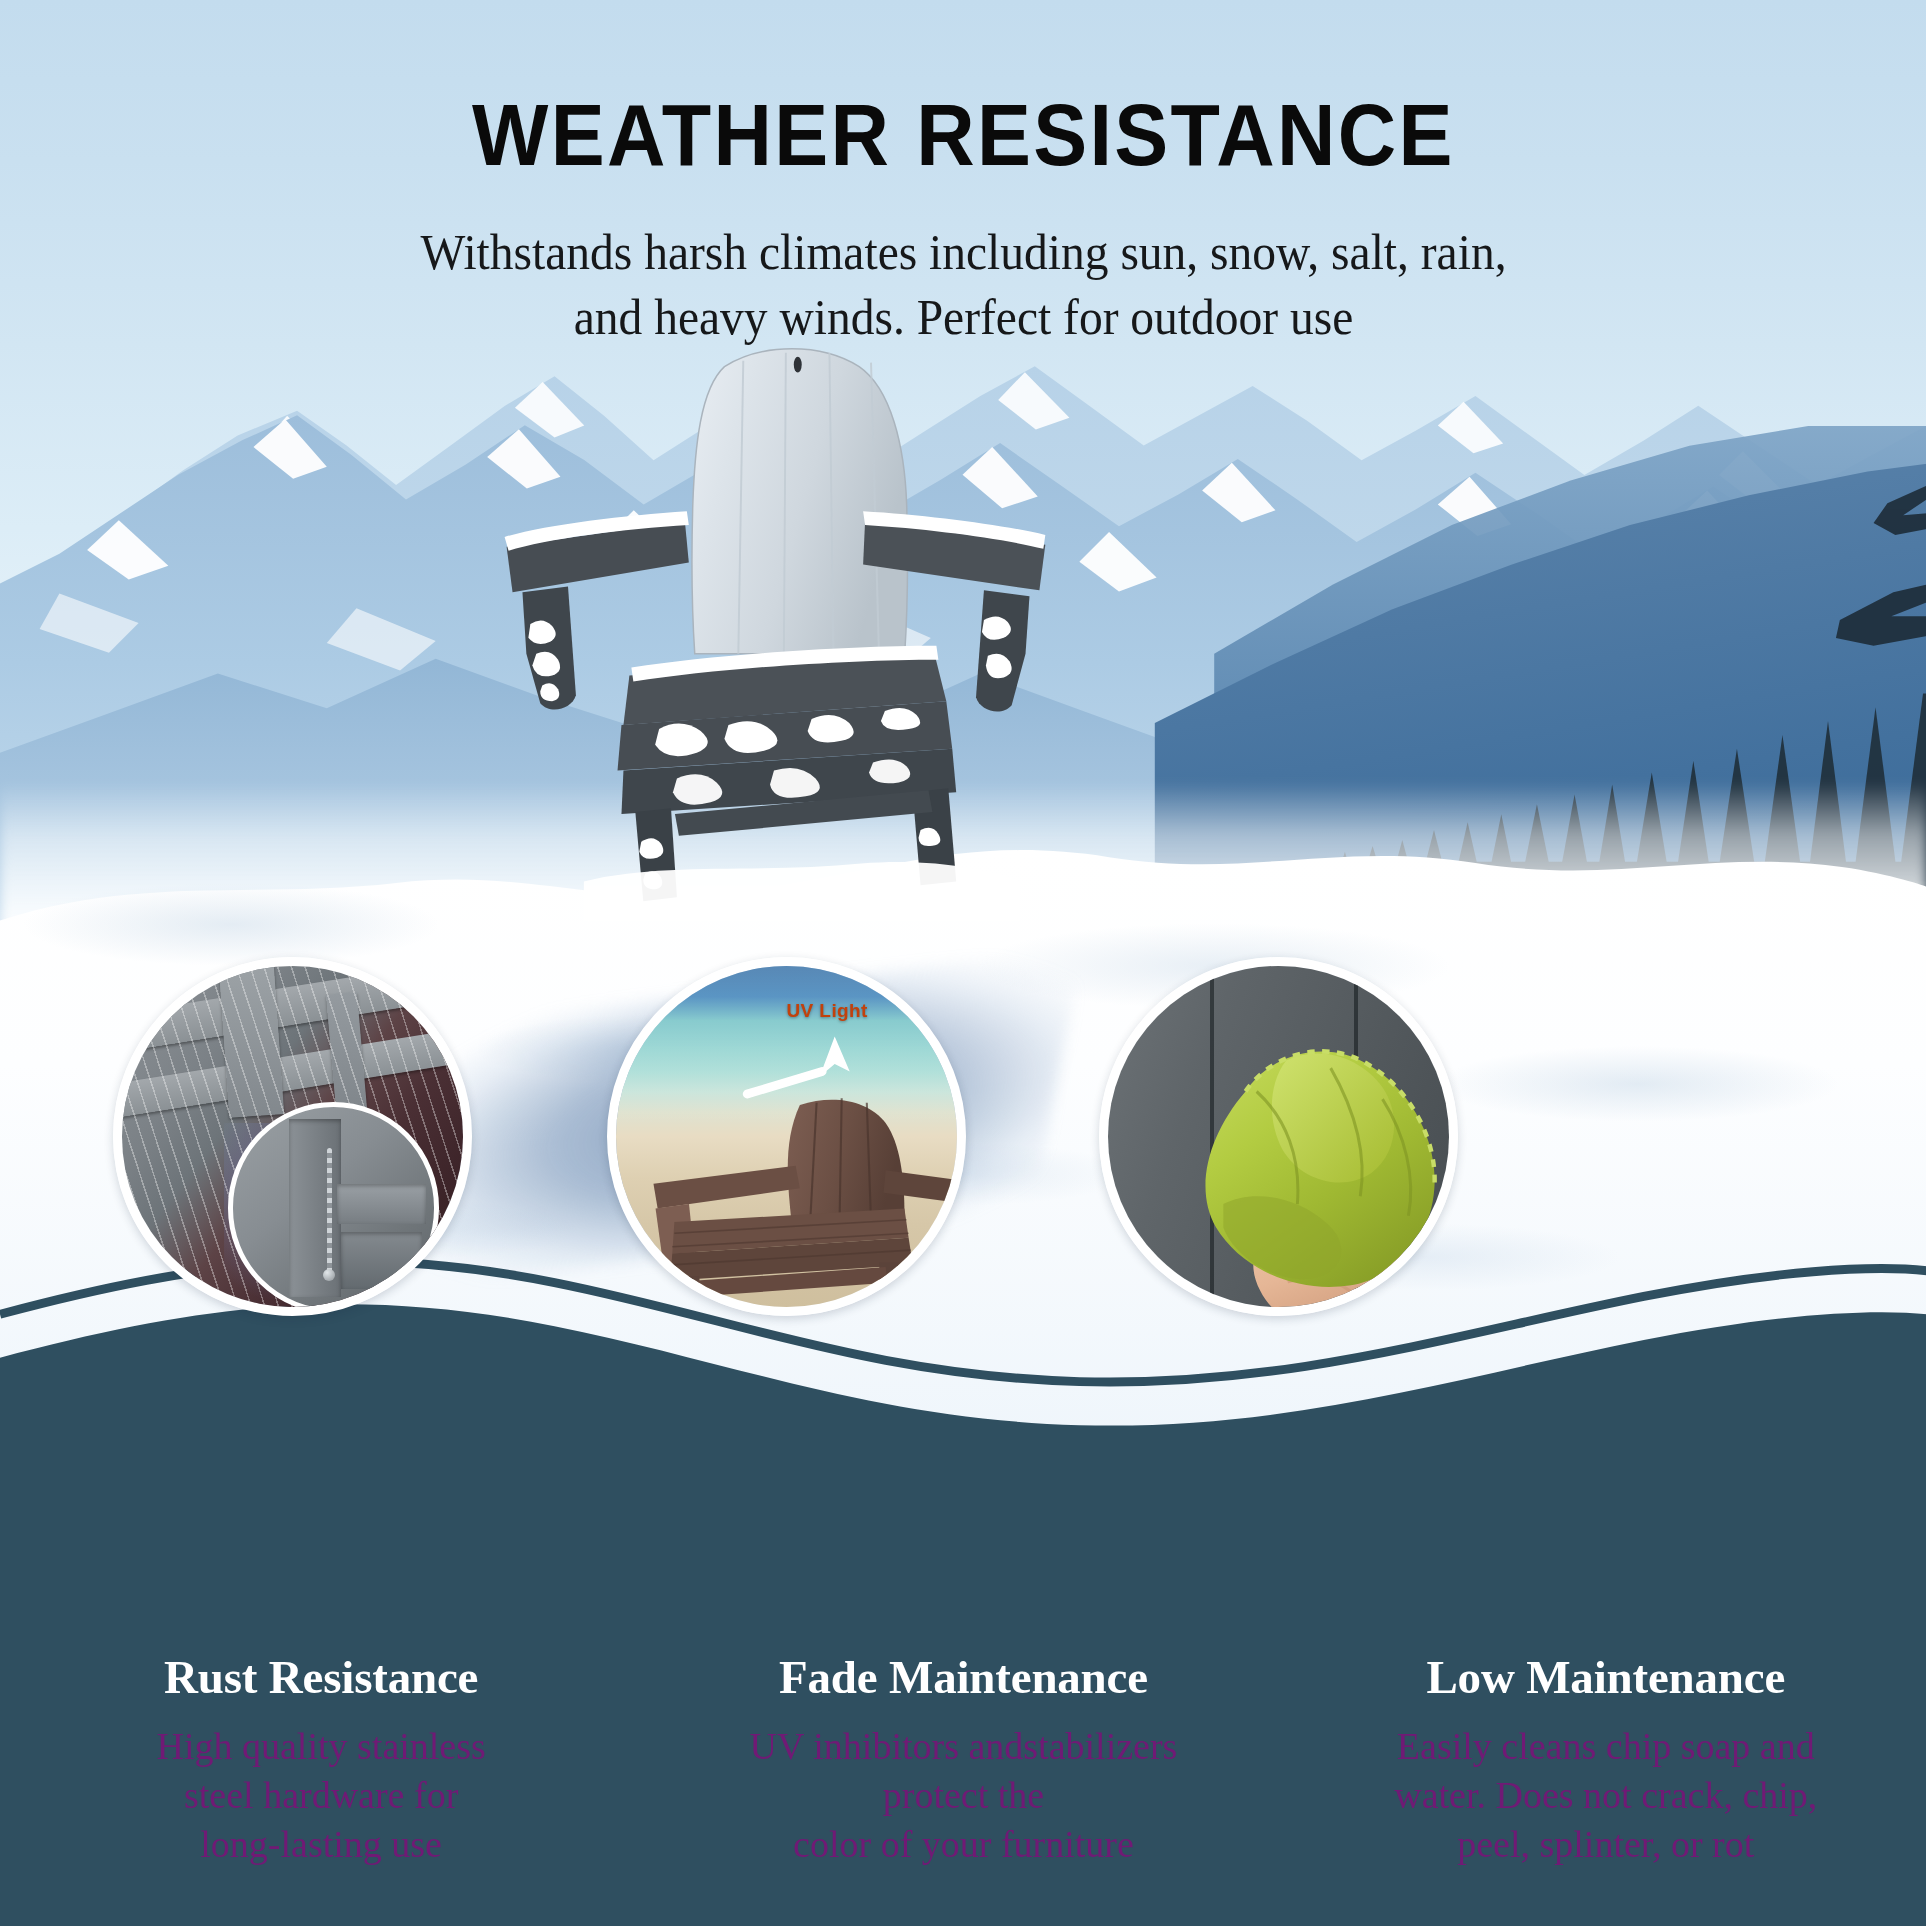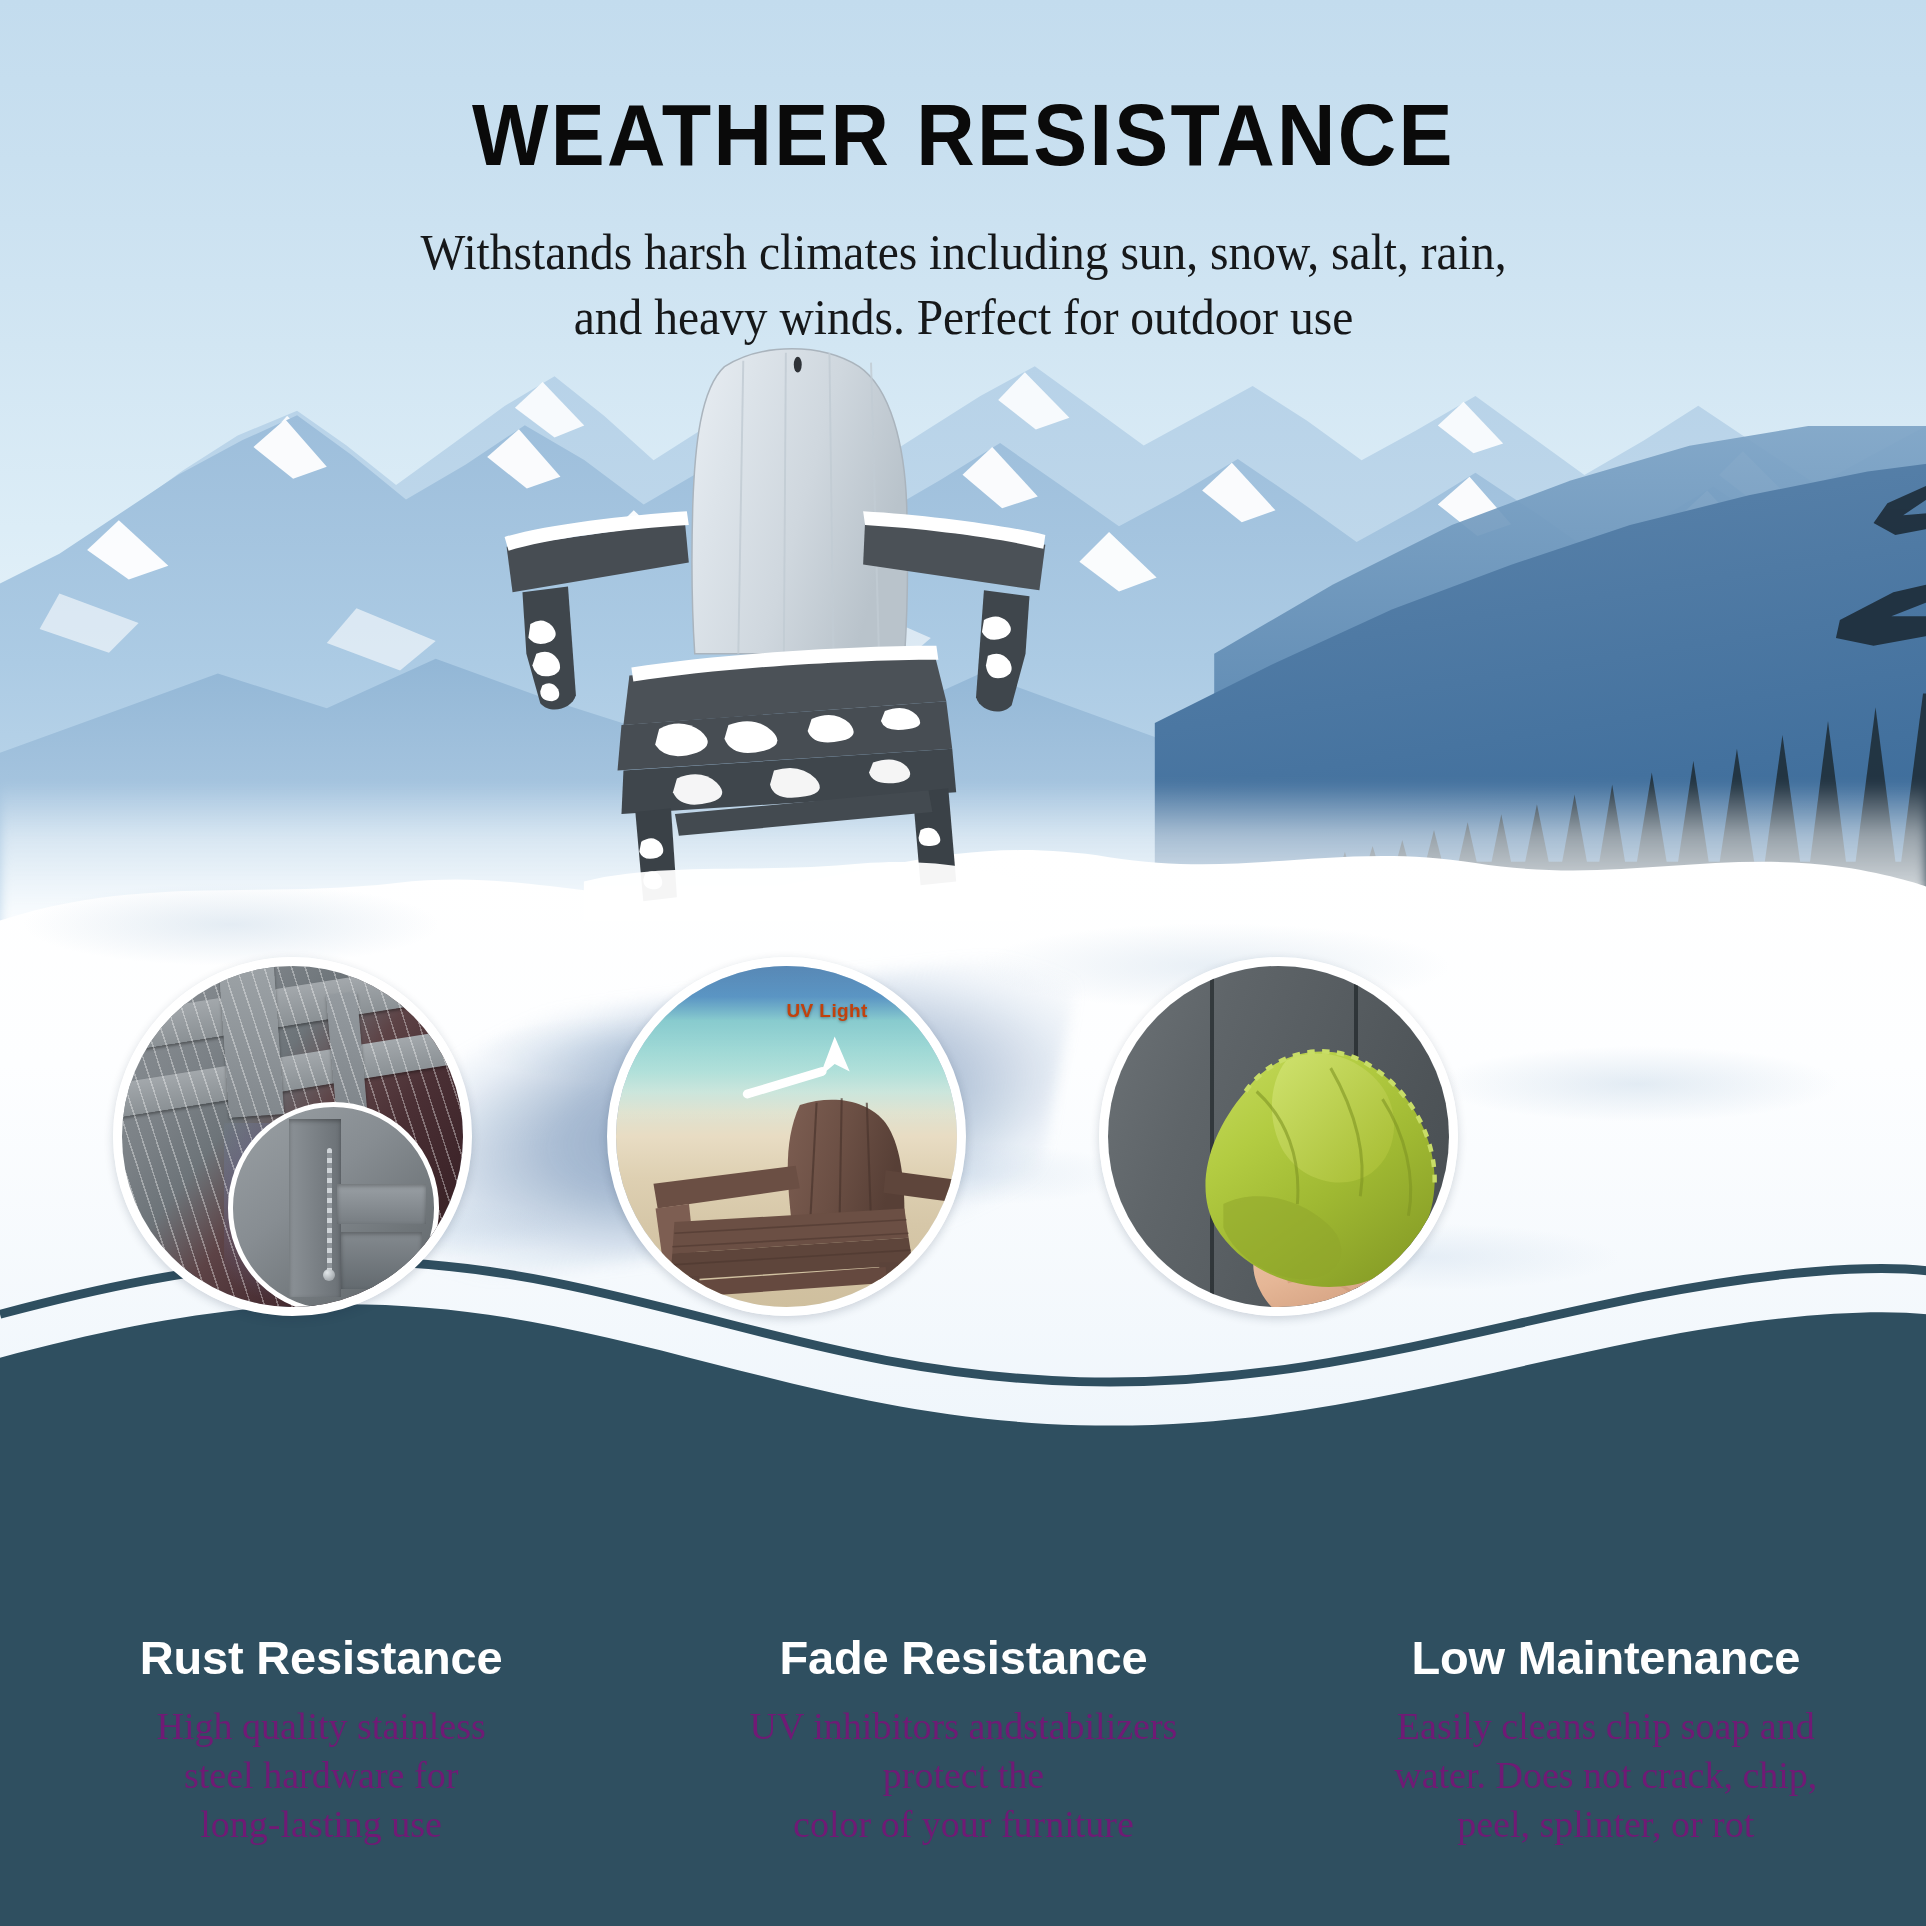--- a/index.html
+++ b/index.html
@@ -174,23 +174,23 @@
   .hand { position:absolute; left:40%; top:58%; width:48%; height:50%; z-index:2; }
   .hand svg { width:100%; height:100%; display:block; }
 
   
   .features {
     position:absolute; left:0; top:1632px; width:1927px; z-index:38;
     display:flex;
   }
   .feature { width:33.333%; text-align:center; padding:0 26px; }
   .f-title {
-    font-family:Liberation Sans, sans-serif;
+    font-family:Liberation Serif, serif;
     font-weight:700; font-size:47px; color:#ffffff;
-    letter-spacing:-0.2px; line-height:1.1;
+    letter-spacing:-0.2px; line-height:1.1;margin-top:20px;
   }
   .f-desc {
     margin-top:18px;
     font-family:"Liberation Serif", serif;
     font-size:38px; line-height:1.30; color:#701a75;
   }
   .f-desc span { display:block; }
 </style>
 </head>
 <body>
@@ -567,21 +567,21 @@
     <div class="feature">
       <div class="f-title">Rust Resistance</div>
       <div class="f-desc">
         <span>High quality stainless</span>
         <span>steel hardware for</span>
         <span>long-lasting use</span>
       </div>
     </div>
 
     <div class="feature">
-      <div class="f-title">Fade Resistance</div>
+      <div class="f-title">Fade Maintenance</div>
       <div class="f-desc">
         <span>UV inhibitors andstabilizers</span>
         <span>protect the</span>
         <span>color of your furniture</span>
       </div>
     </div>
 
     <div class="feature">
       <div class="f-title">Low Maintenance</div>
       <div class="f-desc">

